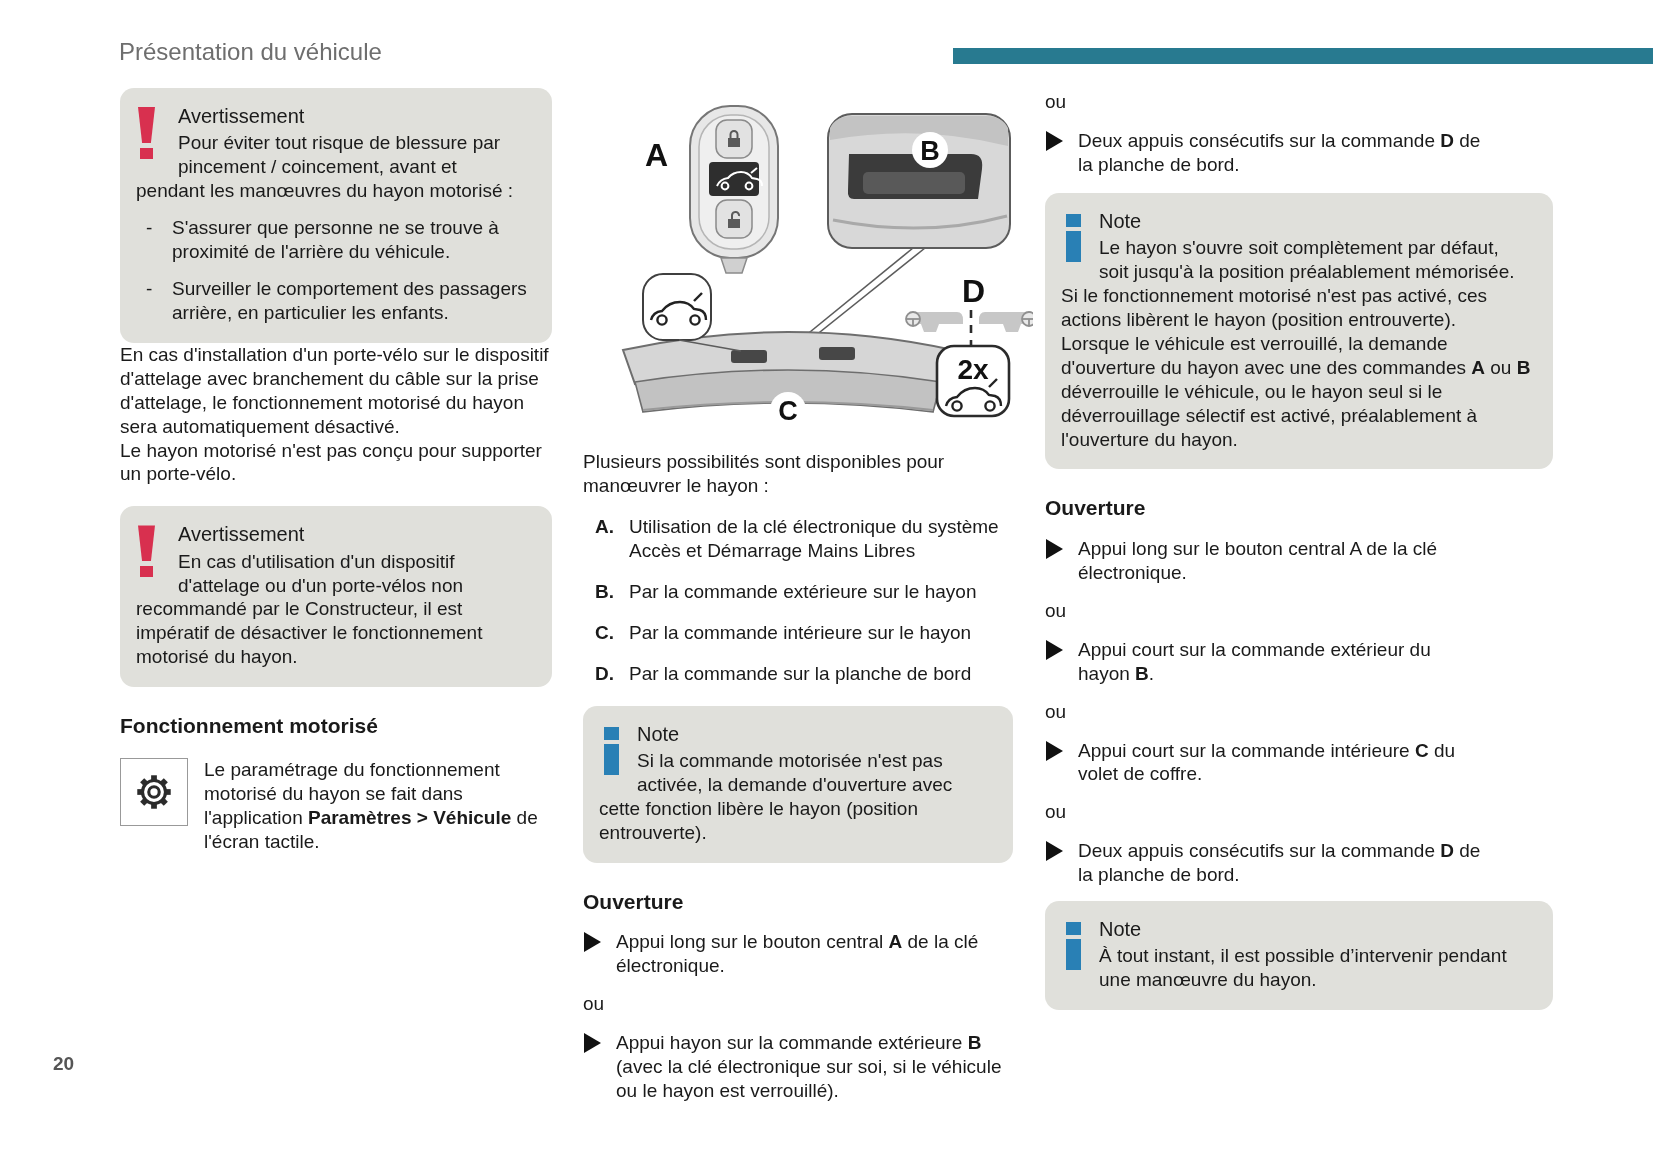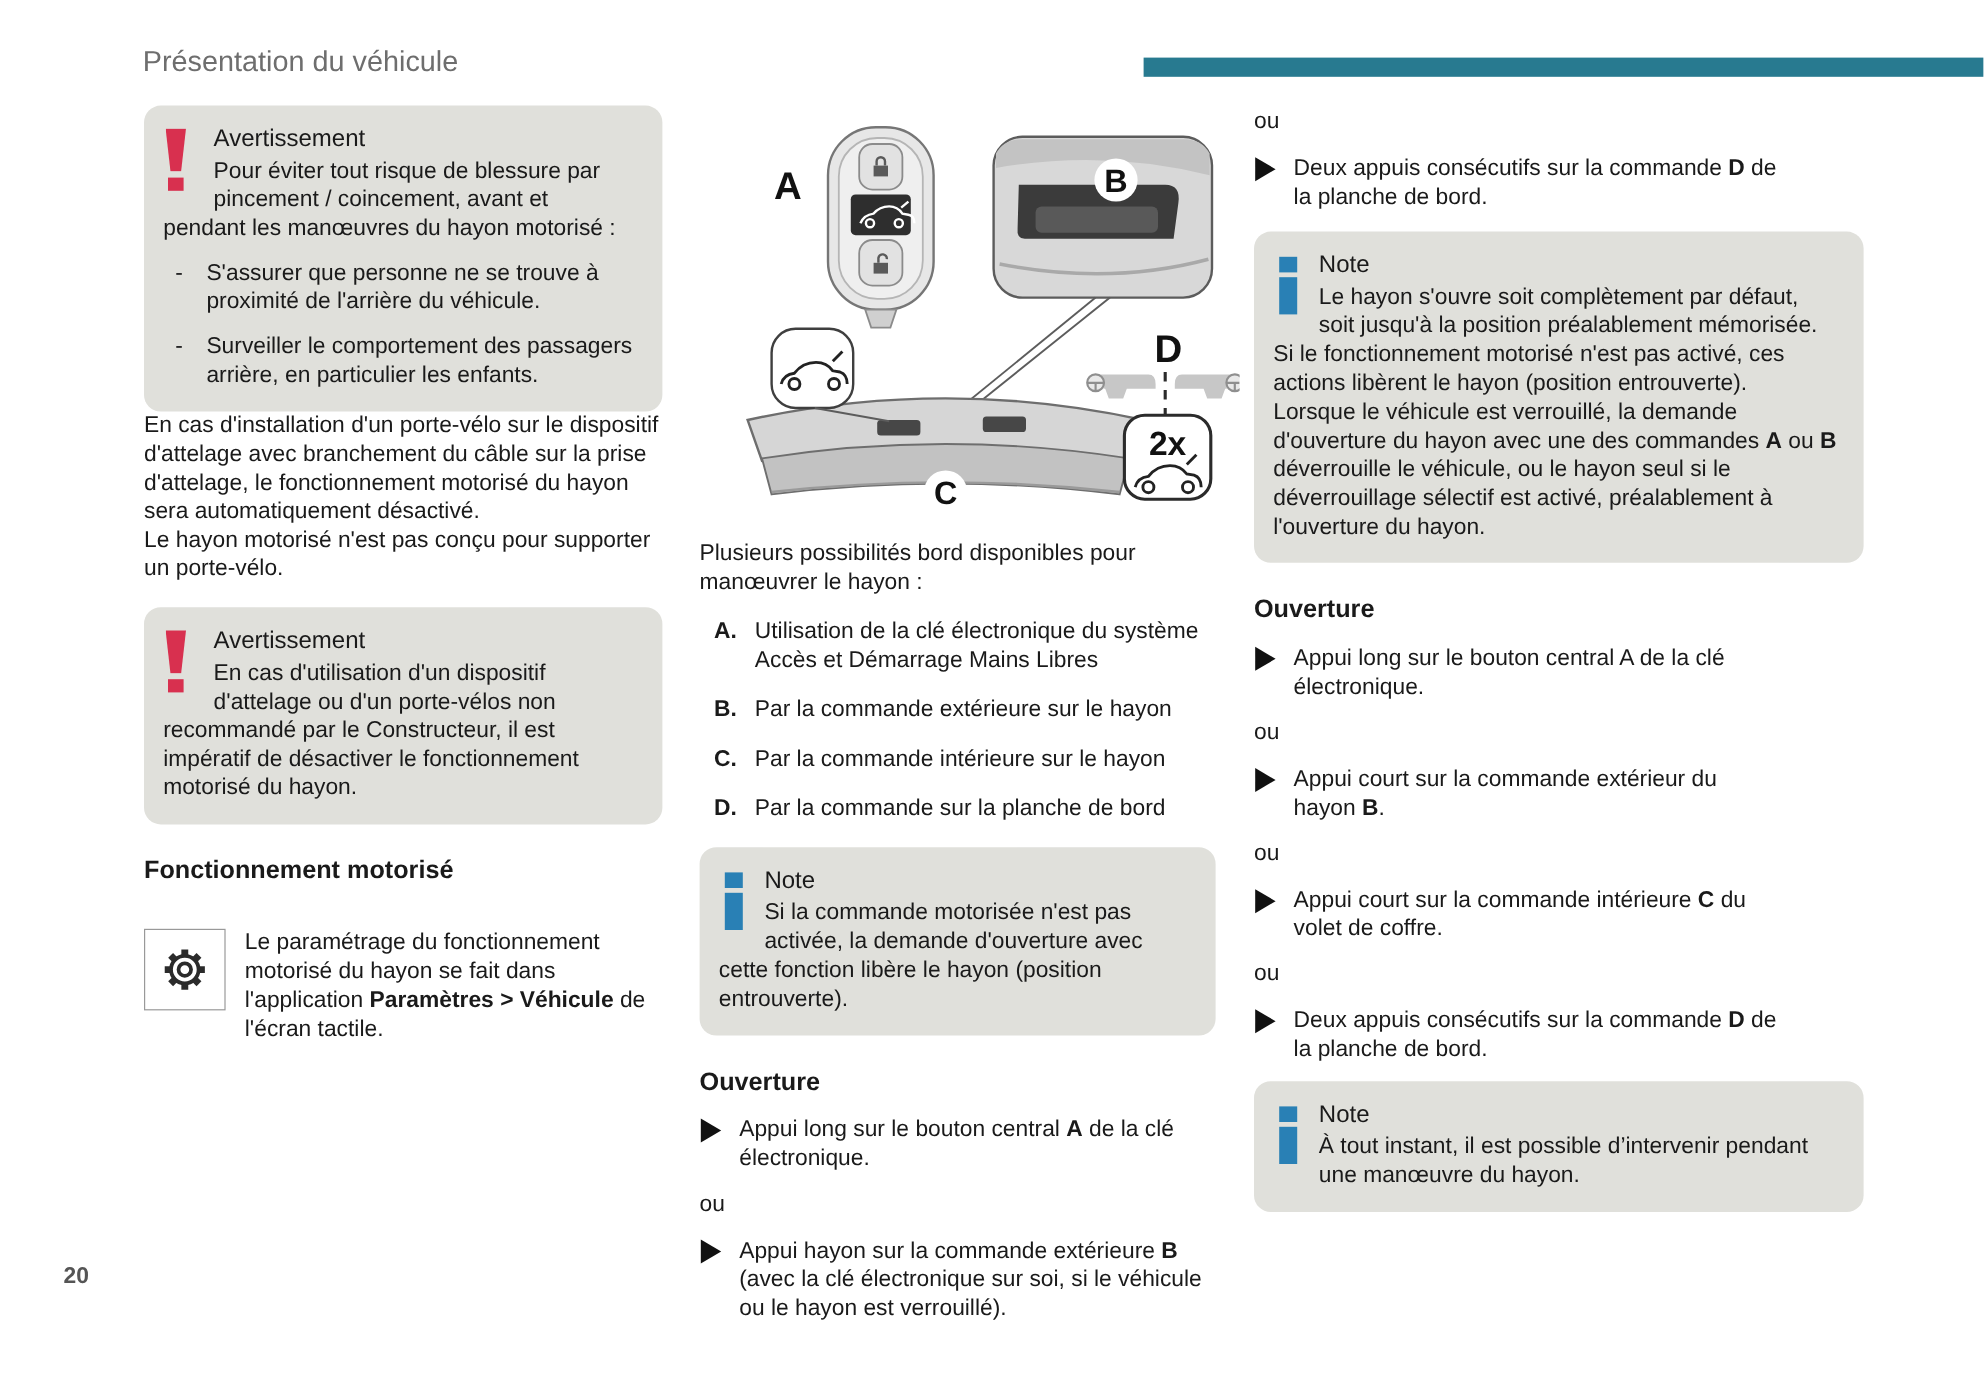--- a/index.html
+++ b/index.html
@@ -35,21 +35,21 @@
   .note-icon .dot{display:block;width:15px;height:13px;background:var(--c-blue);}
   .note-icon .bar{display:block;width:15px;height:31px;margin-top:4px;background:var(--c-blue);}
 
   .dash-item{display:flex;margin:13px 0 0 10px;}
   .dash-item .marker{flex:0 0 26px;}
 
   .h1{font-size:21px;font-weight:bold;margin:26px 0 10px 0;}
 
   .para{margin:0;} .mt14{margin-top:14px;} .mt16{margin-top:16px;} .mt20{margin-top:20px;}
 
-  .gear-row{display:flex;margin-top:34px;}
+  .gear-row{display:flex;margin-top:18px;}
   .gear-box{flex:0 0 68px;height:68px;border:1px solid #999;display:flex;
     align-items:center;justify-content:center;margin-right:16px;}
   .gear-row .text{flex:1;}
 
   .figure{display:block;}
   .figure text{font-family:"Liberation Sans",sans-serif;font-weight:bold;fill:#111;}
 
   .opt{display:flex;margin-top:17px;}
   .opt .key{flex:0 0 34px;margin-left:12px;font-weight:bold;}
 
@@ -207,21 +207,21 @@
       <text x="390" y="291" font-size="28" text-anchor="middle">2x</text>
       <g stroke="#222" fill="none" stroke-width="2.4">
         <path d="M363 318 q2 -8 11 -9 q7 -9 18 -9 q9 0 14 7 l6 1 q6 2 6 10"></path>
         <path d="M406 299 l8 -8"></path>
         <circle cx="374" cy="318" r="4.6"></circle>
         <circle cx="407" cy="318" r="4.6"></circle>
       </g>
     </g>
   </svg>
 
-  <p class="para mt14">Plusieurs possibilités bord disponibles pour manœuvrer le hayon :</p>
+  <p class="para mt14">Plusieurs possibilités sont disponibles pour manœuvrer le hayon :</p>
 
   <div class="opt">
     <span class="key">A.</span>
     <span>Utilisation de la clé électronique du système Accès et Démarrage Mains Libres</span>
   </div>
   <div class="opt">
     <span class="key">B.</span>
     <span>Par la commande extérieure sur le hayon</span>
   </div>
   <div class="opt">

